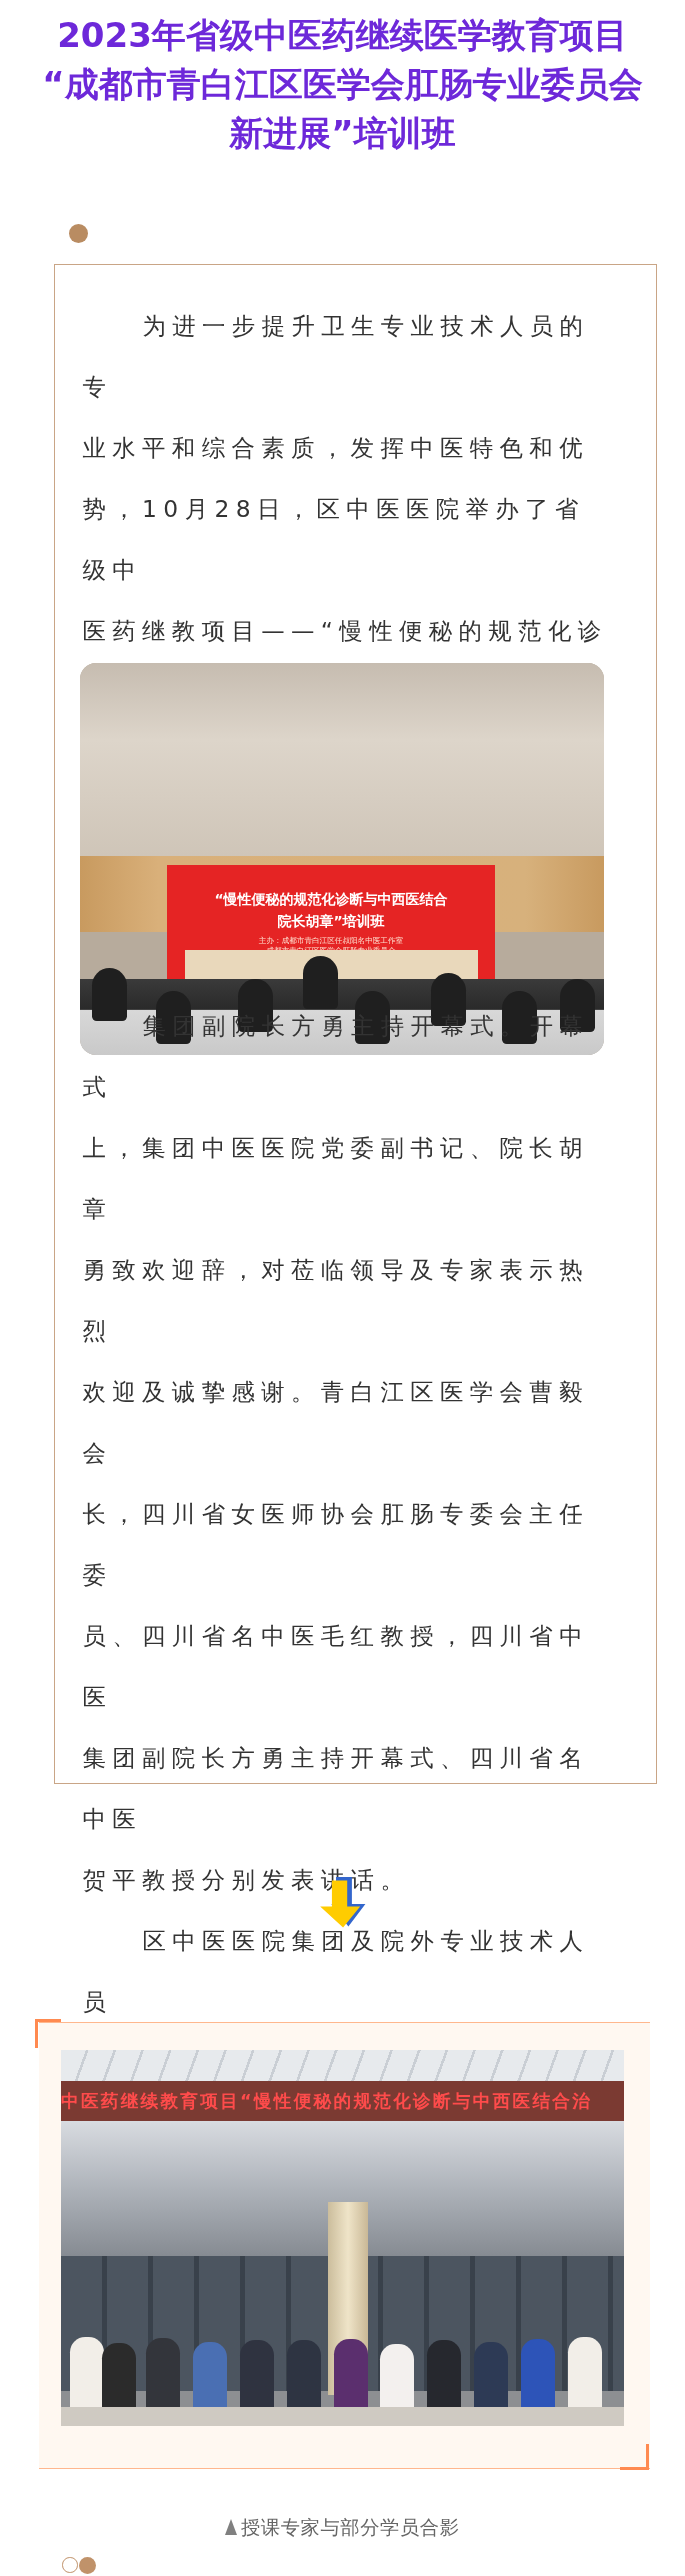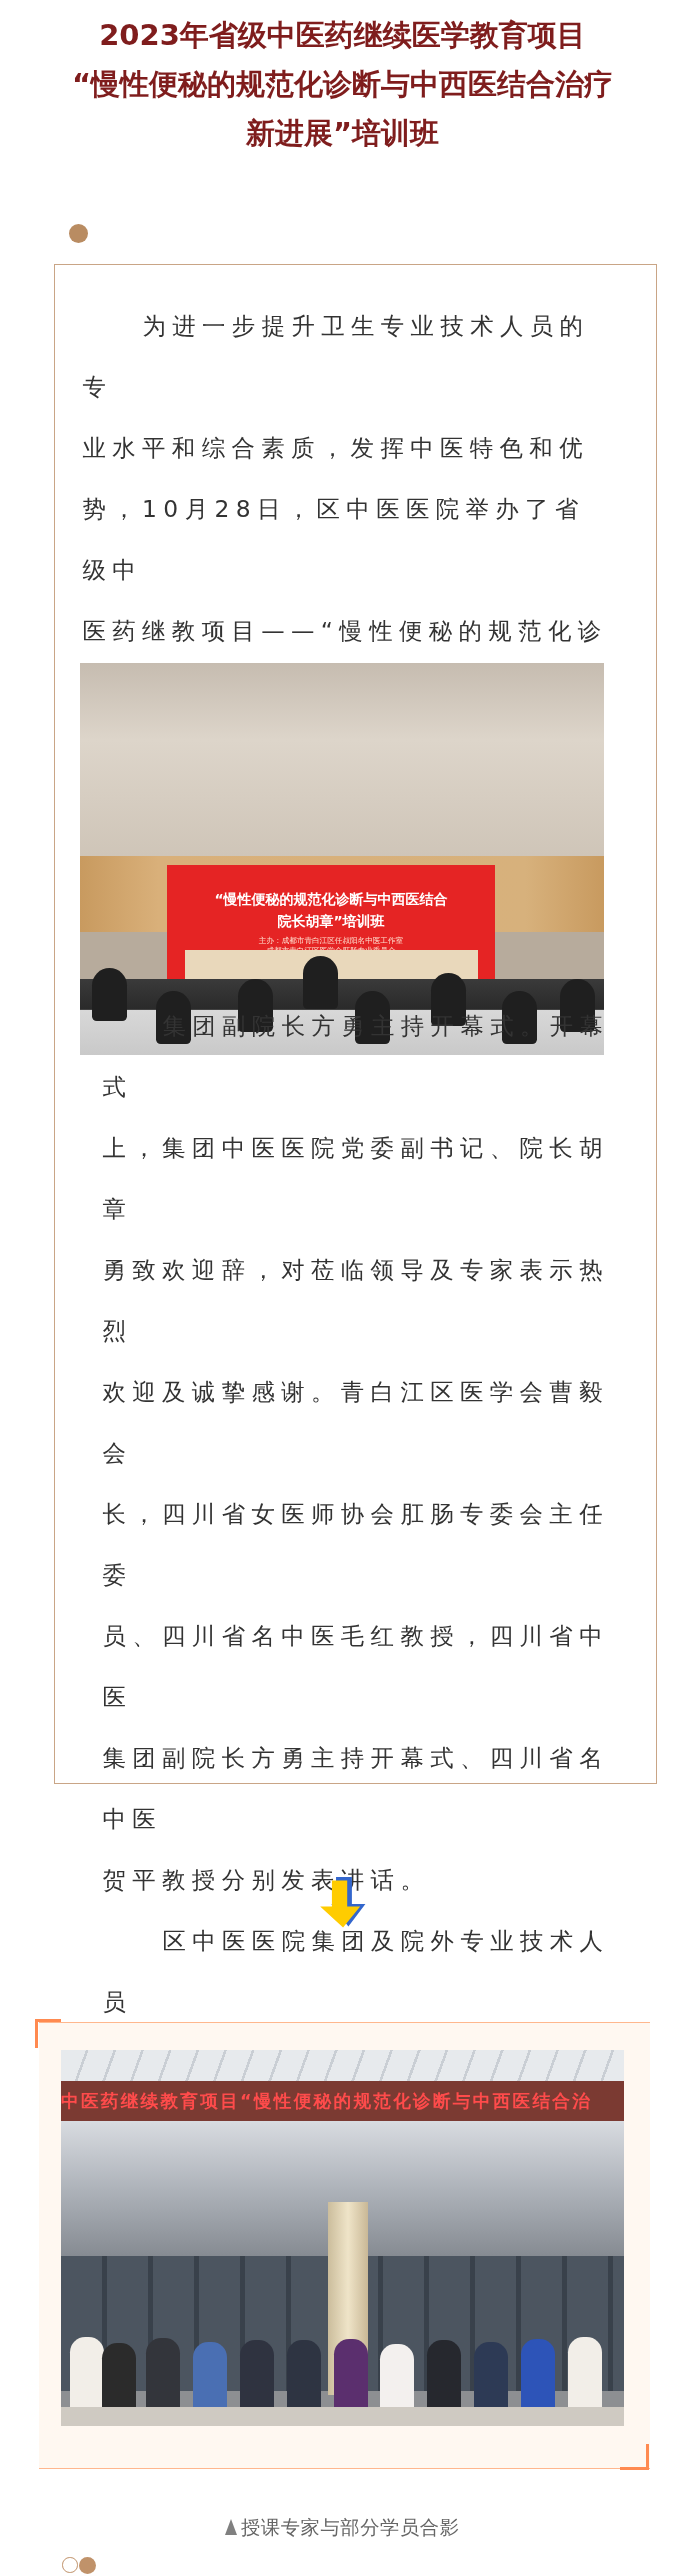--- a/index.html
+++ b/index.html
@@ -1,35 +1,35 @@
 <!DOCTYPE html>
 <html style="font-size:9.4px"><head>
 <meta charset="utf-8">
 <style>
   html, body { margin: 0; padding: 0; background: #ffffff; }
   body { width: 685px; height: 2576px; position: relative; overflow: hidden;
          font-family: "DejaVu Sans", "Liberation Sans", sans-serif; }
 
   .title { position: absolute; left: 0; top: 10.5px; width: 685px; text-align: center;
-           color: #7f1d1d; font-weight: bold; font-size: 29px; line-height: 49px;
+           color: #6d28d9; font-weight: bold; font-size: 34px; line-height: 49px;
            letter-spacing: 0px; }
   .title div { white-space: nowrap; }
 
   .dot { position: absolute; left: 69px; top: 224px; width: 19px; height: 19px;
          border-radius: 50%; background: #B98C62; }
 
   .box { position: absolute; left: 54px; top: 264px; width: 593px; height: 1518px;
          border: 1.8px solid #C9A586; background: #ffffff; padding-left: 8px; }
 
   .para { position: absolute; left: 27.5px; width: 527px; color: #333333;
           font-size: 23.4px; line-height: 61px; letter-spacing: 6.4px; }
   .para .indent { display: inline-block; width: 60px; }
 
   .photo1 { position: absolute; left: 25px; top: 398px; width: 524px; height: 392px;
-            overflow: hidden; background: #b7ab9c; }
+            overflow: hidden; background: #b7ab9c; border-radius: 16px; }
   .ceiling { position: absolute; left: 0; top: 0; width: 100%; height: 193px;
              background: linear-gradient(#c6bcb0, #ddd5ca 40%, #cfc5b8); }
   .wall { position: absolute; left: 0; top: 193px; width: 100%; height: 76px;
           background: linear-gradient(90deg, #c89a5f 0%, #d9b07a 15%, #d7b17c 85%, #c89a5f 100%); }
   .screen { position: absolute; left: 87px; top: 202px; width: 328px; height: 138px;
             background: #e52424; color: #fff; text-align: center; }
   .screen .s1 { font-size: 14px; font-weight: bold; margin-top: 23.4px; line-height: 22px; }
   .screen .s2 { font-size: 7.6px; line-height: 10.5px; margin-top: 3.5px; color: #ffe0d0; }
   .stage { position: absolute; left: 105px; top: 287px; width: 293px; height: 35px;
            background: #e9d8bb; }
@@ -73,21 +73,21 @@
   .dot-o { position: absolute; left: 0; top: 0; width: 13.5px; height: 13.5px; border-radius: 50%;
            border: 1.8px solid #C0926A; background: #fff; }
   .dot-f { position: absolute; left: 17px; top: 0; width: 17px; height: 17px; border-radius: 50%;
            background: #C0926A; }
 </style>
 </head>
 <body>
 
 <div class="title">
   <div>2023年省级中医药继续医学教育项目</div>
-  <div>“慢性便秘的规范化诊断与中西医结合治疗</div>
+  <div>“成都市青白江区医学会肛肠专业委员会</div>
   <div>新进展”培训班</div>
 </div>
 
 <div class="dot"></div>
 
 <div class="box">
 
   <div class="para" style="top:31px;">
     <div><span class="indent"></span><span>为进一步提升卫生专业技术人员的专</span></div>
     <div>业水平和综合素质，发挥中医特色和优</div>
@@ -117,21 +117,21 @@
       <span style="left:76px;top:328px;"></span>
       <span style="left:158px;top:316px;"></span>
       <span style="left:223px;top:293px;"></span>
       <span style="left:275px;top:328px;"></span>
       <span style="left:351px;top:310px;"></span>
       <span style="left:422px;top:328px;"></span>
       <span style="left:480px;top:316px;"></span>
     </div>
   </div>
 
-  <div class="para" style="top:731px;margin-left:20px;">
+  <div class="para" style="top:731px;">
     <div><span class="indent"></span><span>集团副院长方勇主持开幕式。开幕式</span></div>
     <div>上，集团中医医院党委副书记、院长胡章</div>
     <div>勇致欢迎辞，对莅临领导及专家表示热烈</div>
     <div>欢迎及诚挚感谢。青白江区医学会曹毅会</div>
     <div>长，四川省女医师协会肛肠专委会主任委</div>
     <div>员、四川省名中医毛红教授，四川省中医</div>
     <div>集团副院长方勇主持开幕式、四川省名中医</div>
     <div>贺平教授分别发表讲话。</div>
     <div><span class="indent"></span><span>区中医医院集团及院外专业技术人员</span></div>
     <div>共计100余人参加了此次培训。</div>

